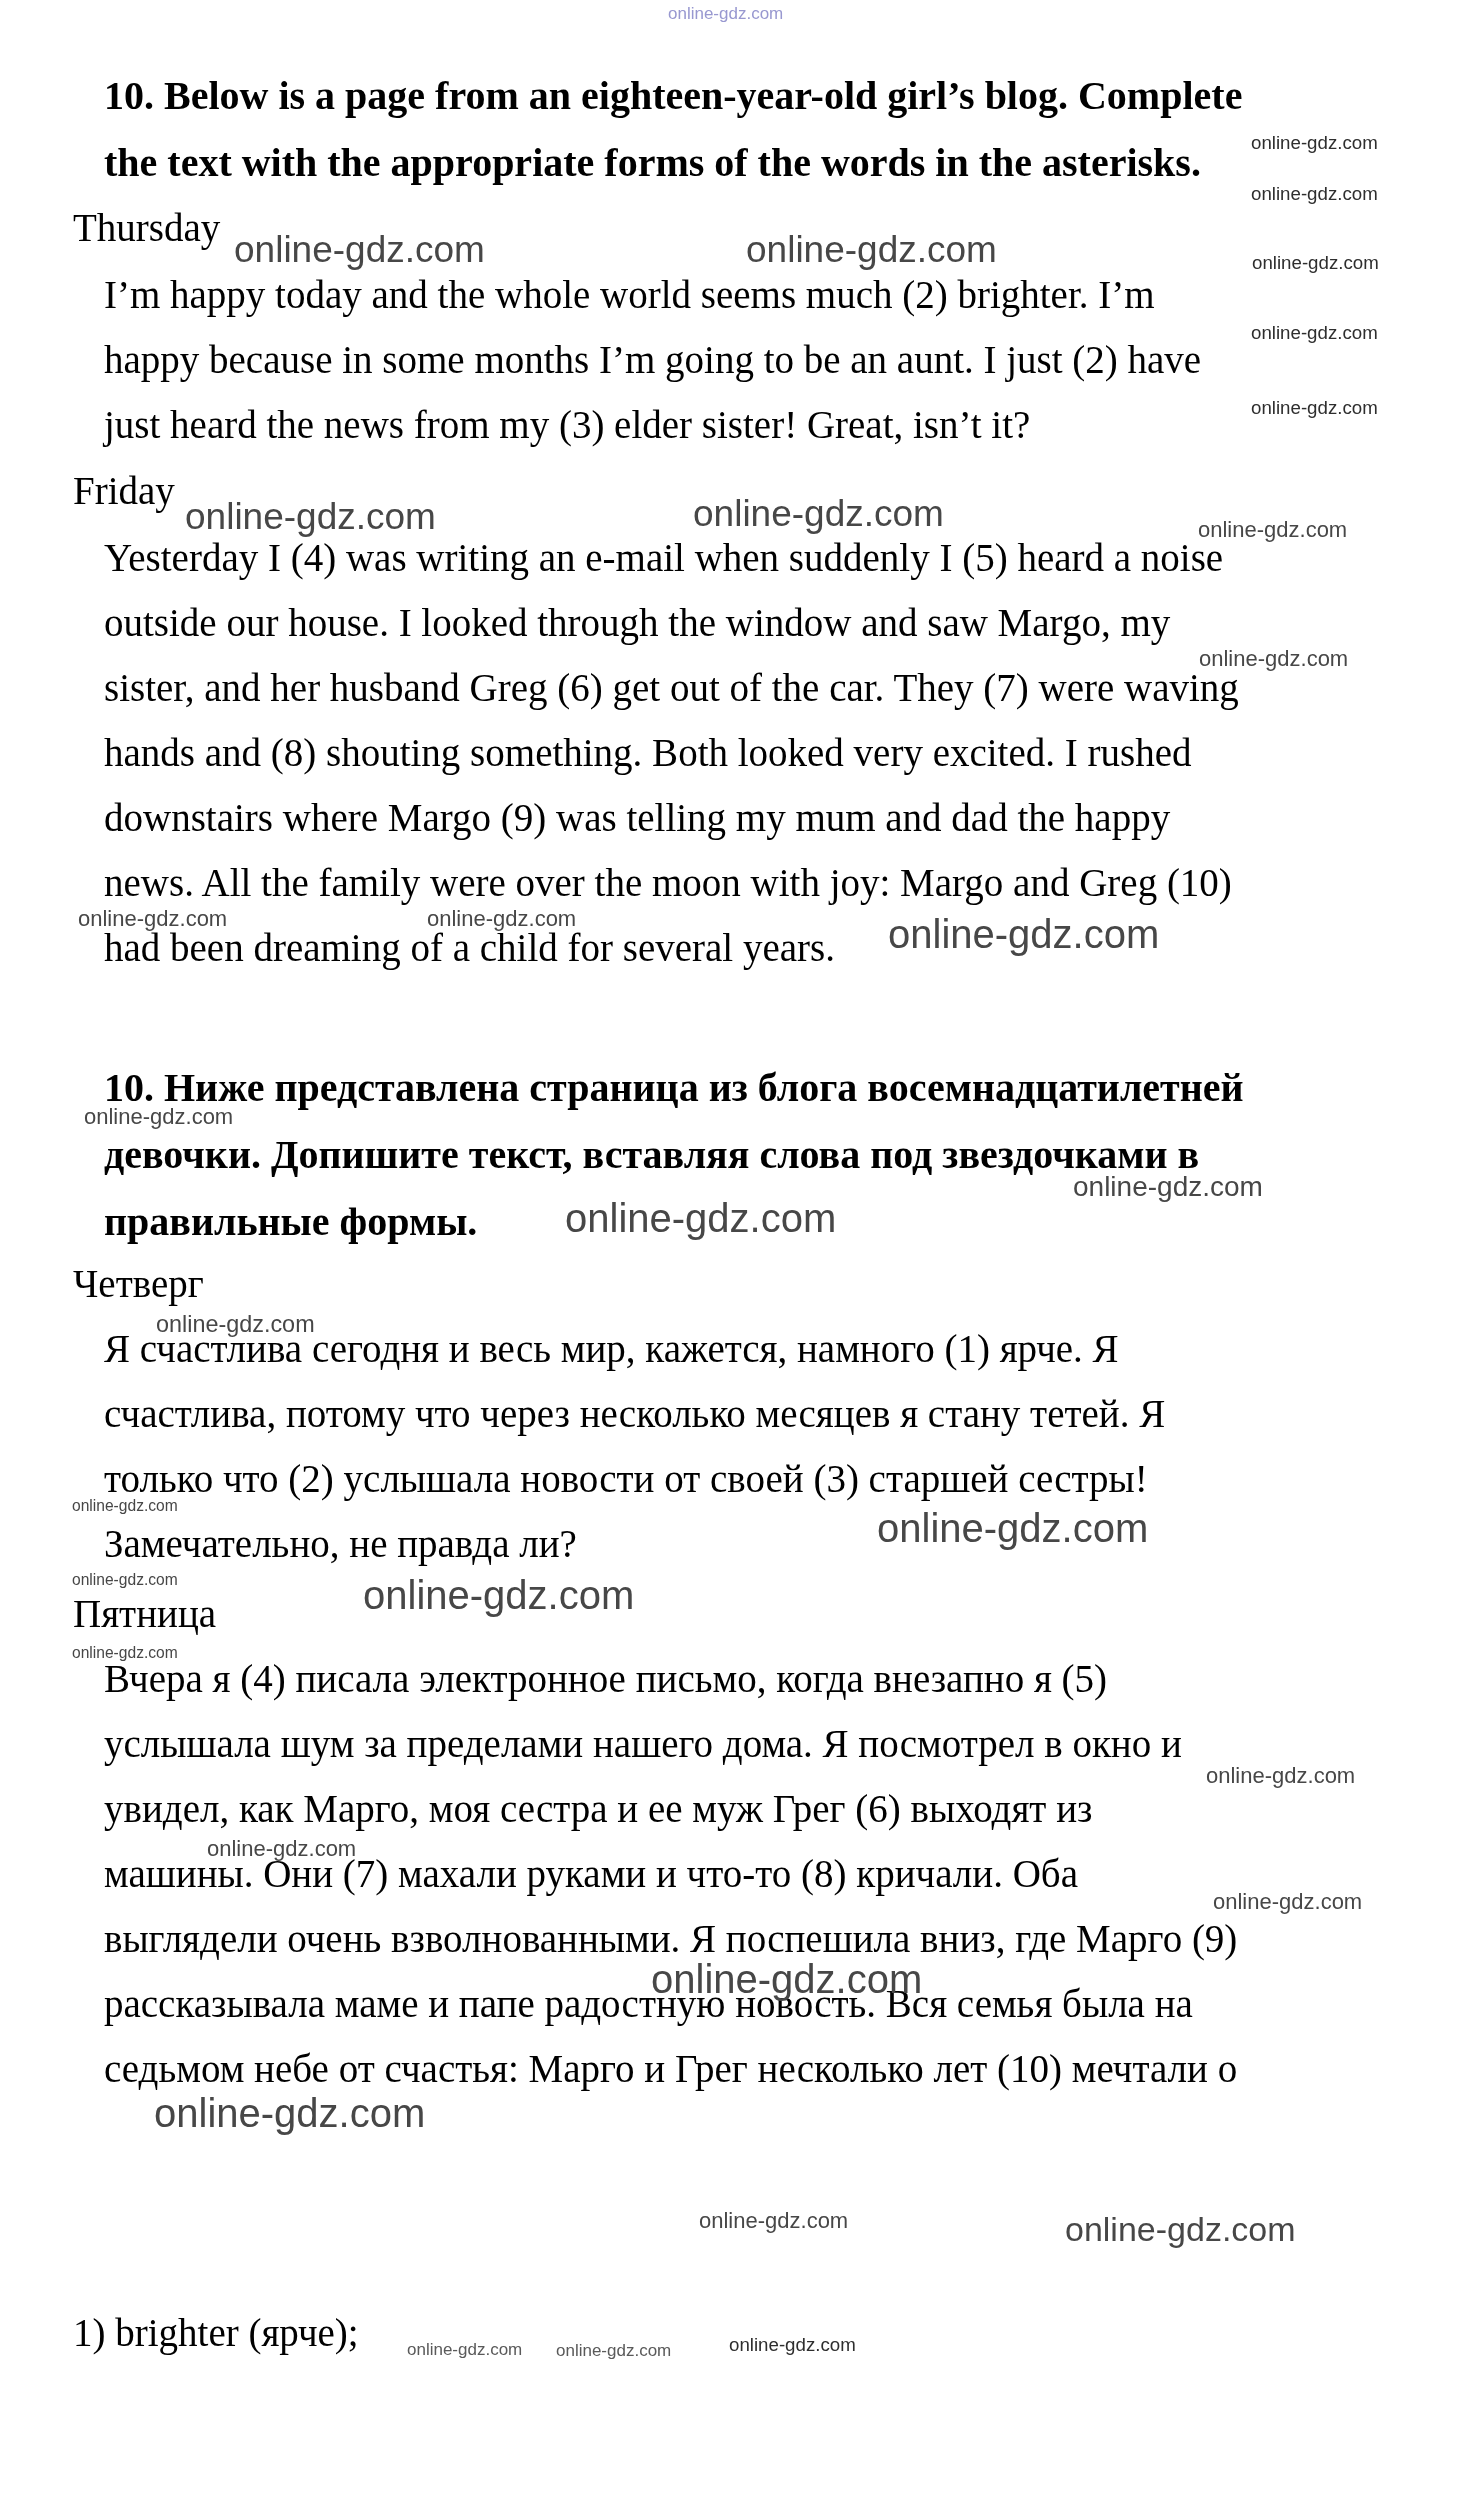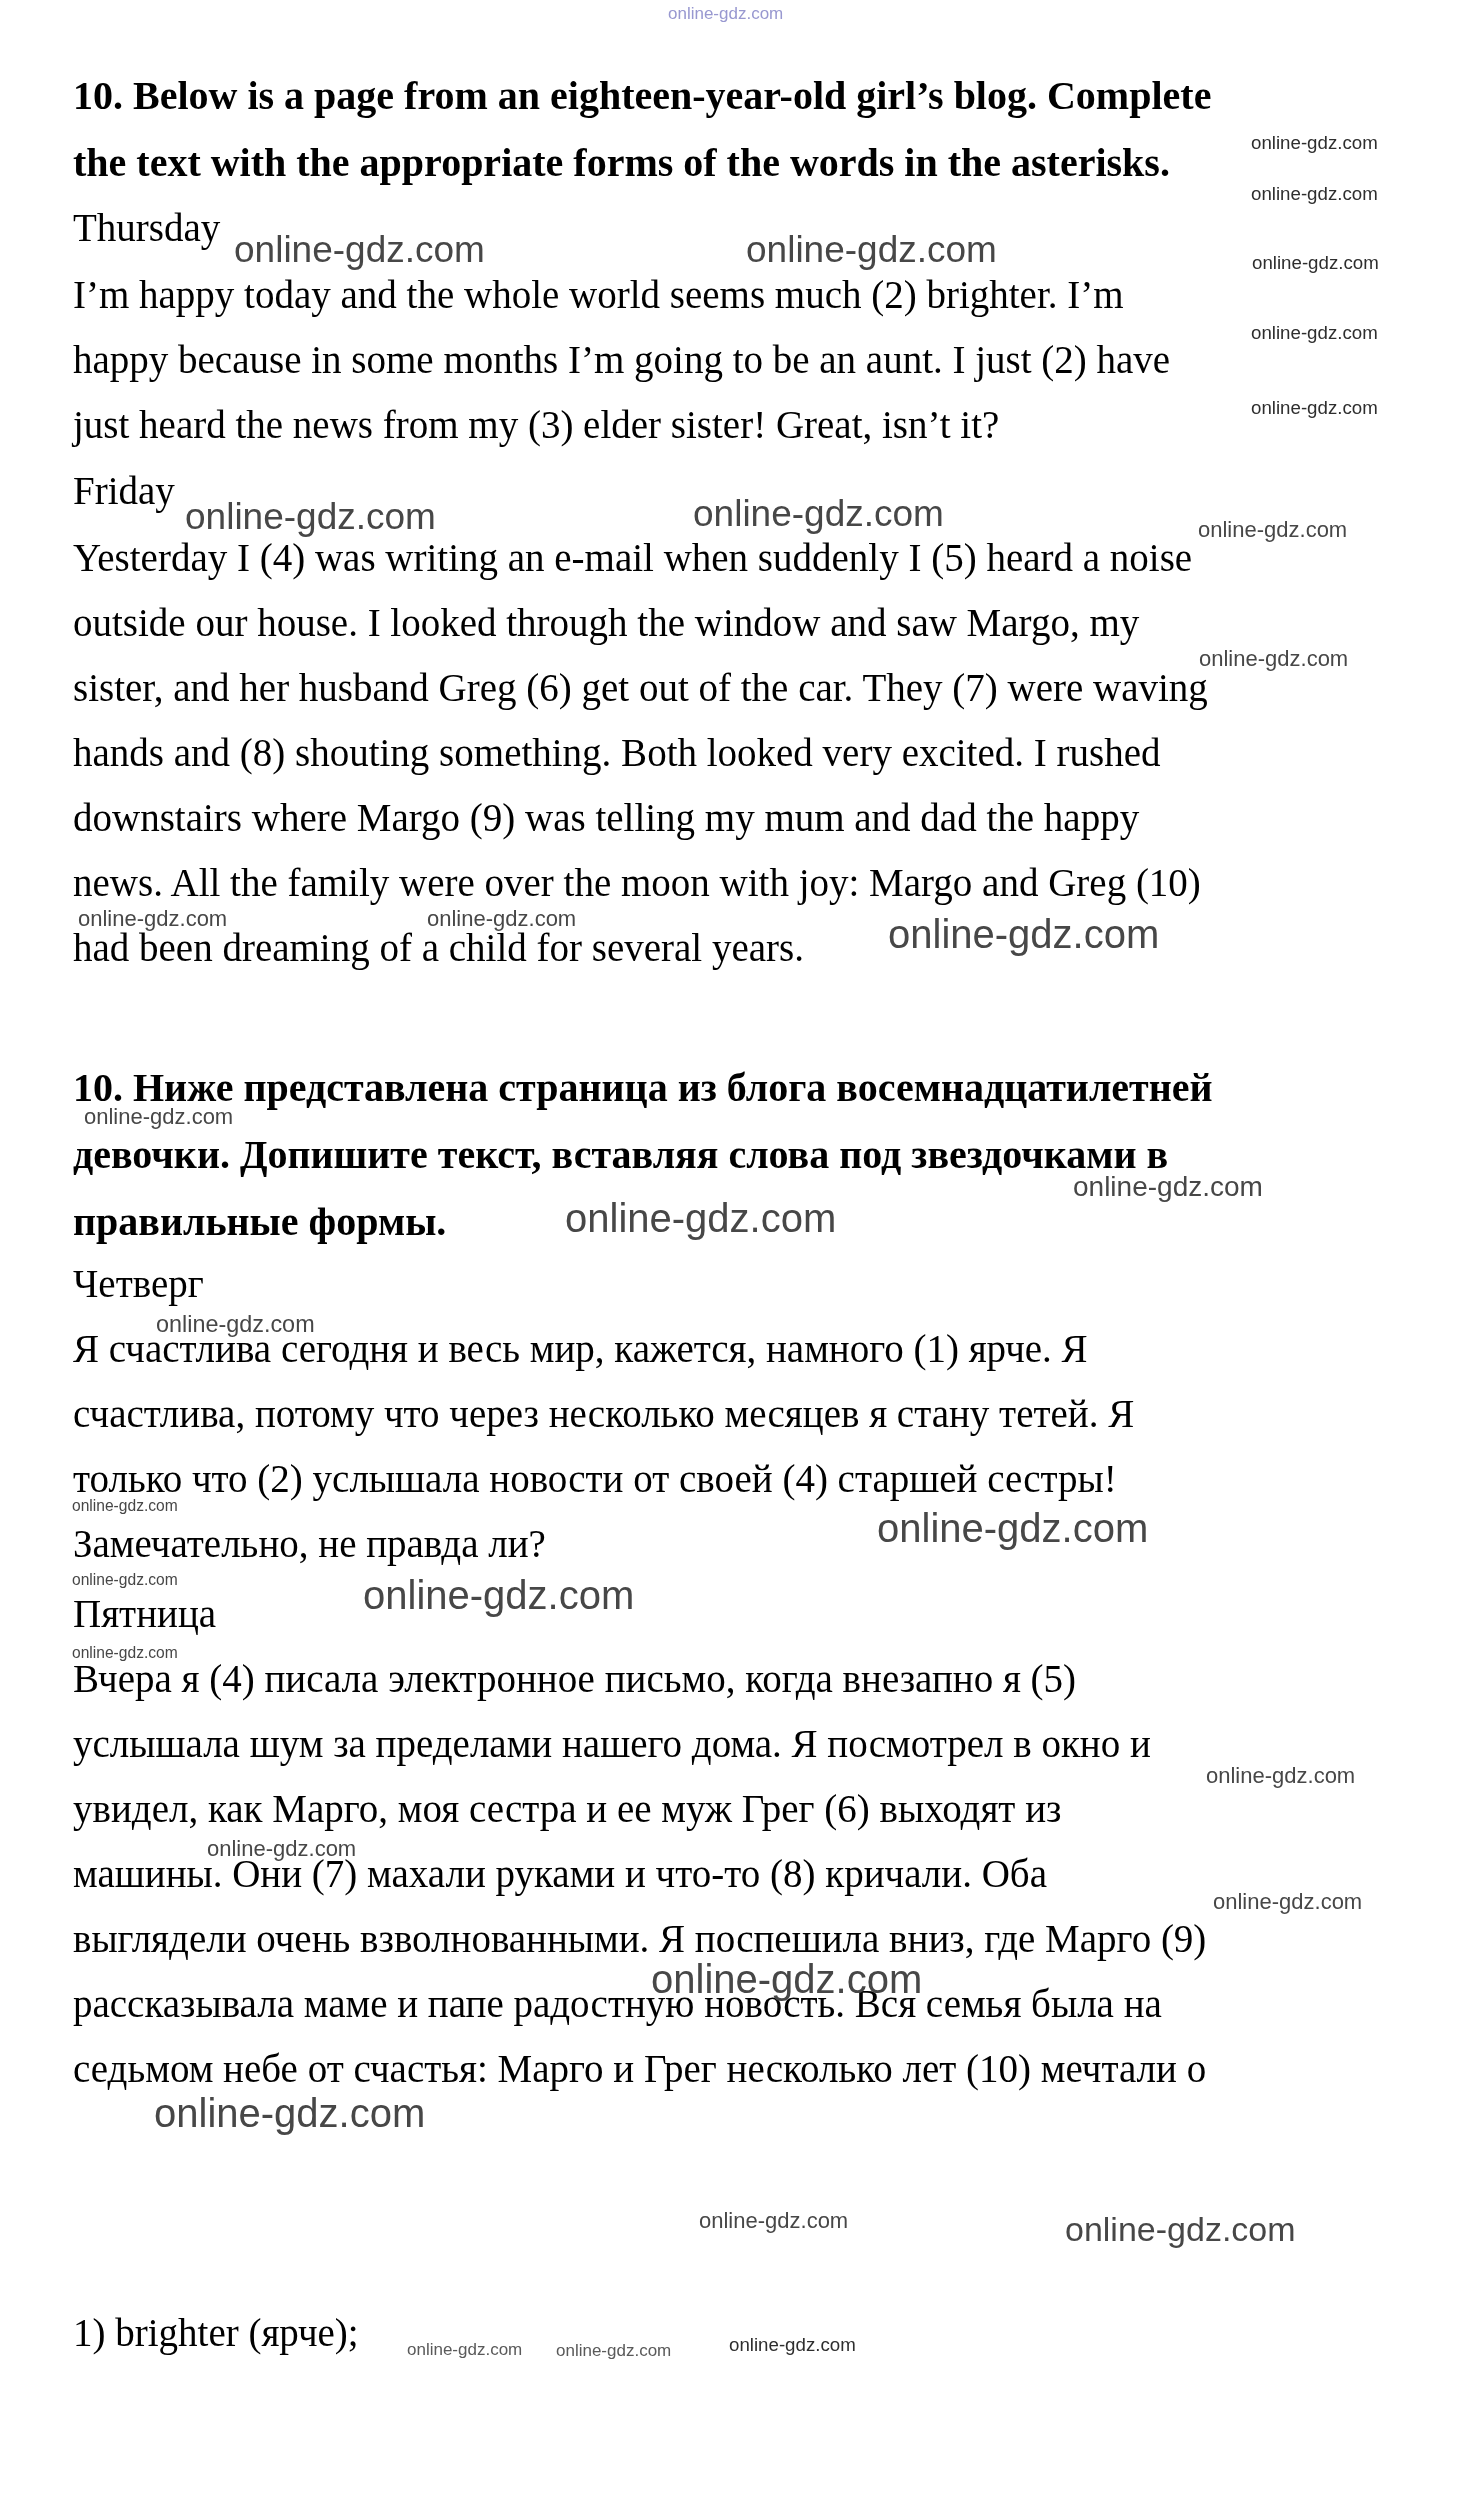--- a/index.html
+++ b/index.html
@@ -10,21 +10,21 @@
     background: #ffffff;
     font-family: "Liberation Serif", "DejaVu Serif", serif;
     color: #000000;
     overflow: hidden;
   }
   .block { position: absolute; left: 73px; width: 1308px; }
   .heading { font-weight: bold; font-size: 40px; line-height: 67px; }
   .body-text { font-size: 39px; line-height: 65px; }
   .day-label { font-size: 39px; line-height: 65px; }
   .answer-line { font-size: 39px; line-height: 65px; }
-  .line { white-space: nowrap; }
+  .line { white-space: nowrap; margin-left: 31px; }
   .wm {
     position: absolute;
     font-family: Liberation Sans, sans-serif;
     color: #474747;
     white-space: nowrap;
     line-height: 1;
     text-align: center;
   }
 </style>
 </head>
@@ -61,21 +61,21 @@
       <div class="line">10. Ниже представлена страница из блога восемнадцатилетней</div>
       <div class="line">девочки. Допишите текст, вставляя слова под звездочками в</div>
       <div class="line">правильные формы.</div>
     </div>
 
   <div class="block day-label" style="top: 1251px;">Четверг</div>
 
   <div class="block body-text" style="top: 1316px;">
       <div class="line">Я счастлива сегодня и весь мир, кажется, намного (1) ярче. Я</div>
       <div class="line">счастлива, потому что через несколько месяцев я стану тетей. Я</div>
-      <div class="line">только что (2) услышала новости от своей (4) старшей сестры!</div>
+      <div class="line">только что (2) услышала новости от своей (3) старшей сестры!</div>
       <div class="line">Замечательно, не правда ли?</div>
     </div>
 
   <div class="block day-label" style="top: 1581px;">Пятница</div>
 
   <div class="block body-text" style="top: 1646px;">
       <div class="line">Вчера я (4) писала электронное письмо, когда внезапно я (5)</div>
       <div class="line">услышала шум за пределами нашего дома. Я посмотрел в окно и</div>
       <div class="line">увидел, как Марго, моя сестра и ее муж Грег (6) выходят из</div>
       <div class="line">машины. Они (7) махали руками и что-то (8) кричали. Оба</div>

